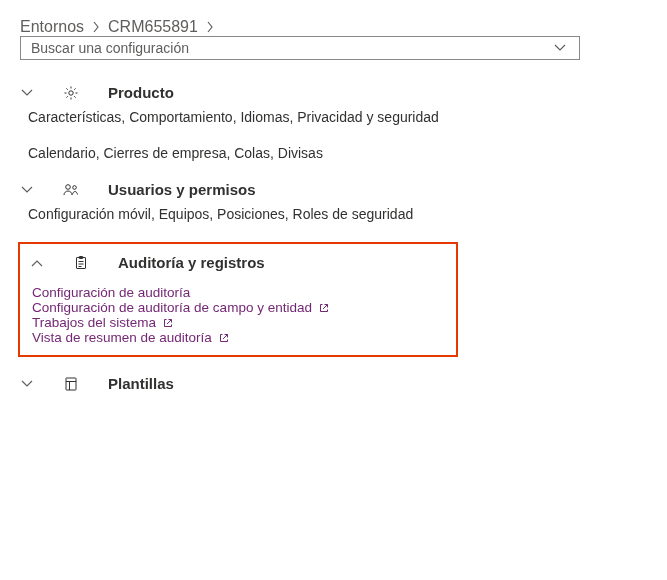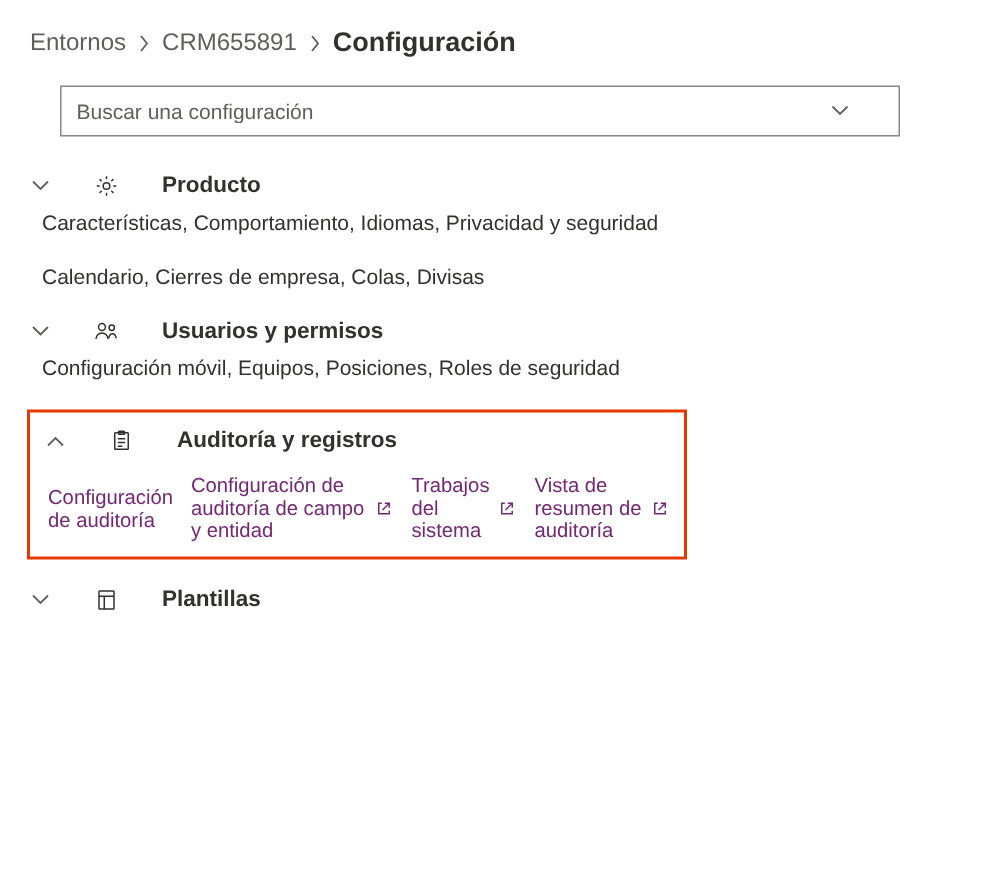--- a/index.html
+++ b/index.html
@@ -8,21 +8,20 @@
     font-size: 14px;
     color: #323130;
     background: #fff;
     padding: 18px 20px;
     width: 667px;
   }
   .breadcrumb {
     display: flex;
     align-items: center;
     gap: 8px;
-    margin-bottom: 18px;
   }
   .breadcrumb .crumb {
     color: #605e5c;
     font-size: 16px;
     cursor: pointer;
   }
   .breadcrumb .sep {
     color: #605e5c;
     font-size: 12px;
   }
@@ -30,28 +29,27 @@
     color: #323130;
     font-weight: 600;
     font-size: 18px;
   }
   .search-wrap {
     position: relative;
     margin-bottom: 24px;
   }
   .search {
     width: 560px;
-    height: 34px;
+    height: 24px;
     border: 1px solid #8a8886;
     padding: 0 34px 0 10px;
     font-size: 14px;
     color: #323130;
     background: #fff;
     font-family: inherit;
-    margin-left: 20px;
   }
   .search::placeholder { color: #605e5c; }
   .search-chevron {
     position: absolute;
     left: 534px;
     top: 50%;
     transform: translateY(-50%);
     pointer-events: none;
     color: #605e5c;
   }
@@ -90,22 +88,21 @@
   .highlight-box {
     border: 2px solid #e63900;
     padding: 10px 10px 10px 10px;
     margin-bottom: 18px;
     margin-left: -2px;
     width: 440px;
   }
   .highlight-box .section-header { margin-bottom: 14px; }
   .link-list {
     display: flex;
-    flex-direction: row;
-    gap: 12px;
+    flex-direction: column;
     margin-left: 2px;
   }
   .link-item {
     display: flex;
     align-items: center;
     gap: 6px;
     color: #742774;
     font-size: 13.5px;
     cursor: pointer;
   }
@@ -123,21 +120,20 @@
     <svg width="8" height="12" viewBox="0 0 8 12">
         <path d="M2 1 L6 6 L2 11" stroke="#605e5c" stroke-width="1.2" fill="none"></path>
       </svg>
   </span>
   <span class="crumb">CRM655891</span>
   <span class="sep">
     <svg width="8" height="12" viewBox="0 0 8 12">
         <path d="M2 1 L6 6 L2 11" stroke="#605e5c" stroke-width="1.2" fill="none"></path>
       </svg>
   </span>
-  <span class="current">Configuración</span>
 </div>
 
 <div class="search-wrap">
   <input class="search" type="text" placeholder="Buscar una configuración" style="">
   <span class="search-chevron">
     <svg width="12" height="8" viewBox="0 0 12 8">
         <path d="M1 1 L6 6 L11 1" stroke="#605e5c" stroke-width="1.2" fill="none"></path>
       </svg>
   </span>
 </div>

